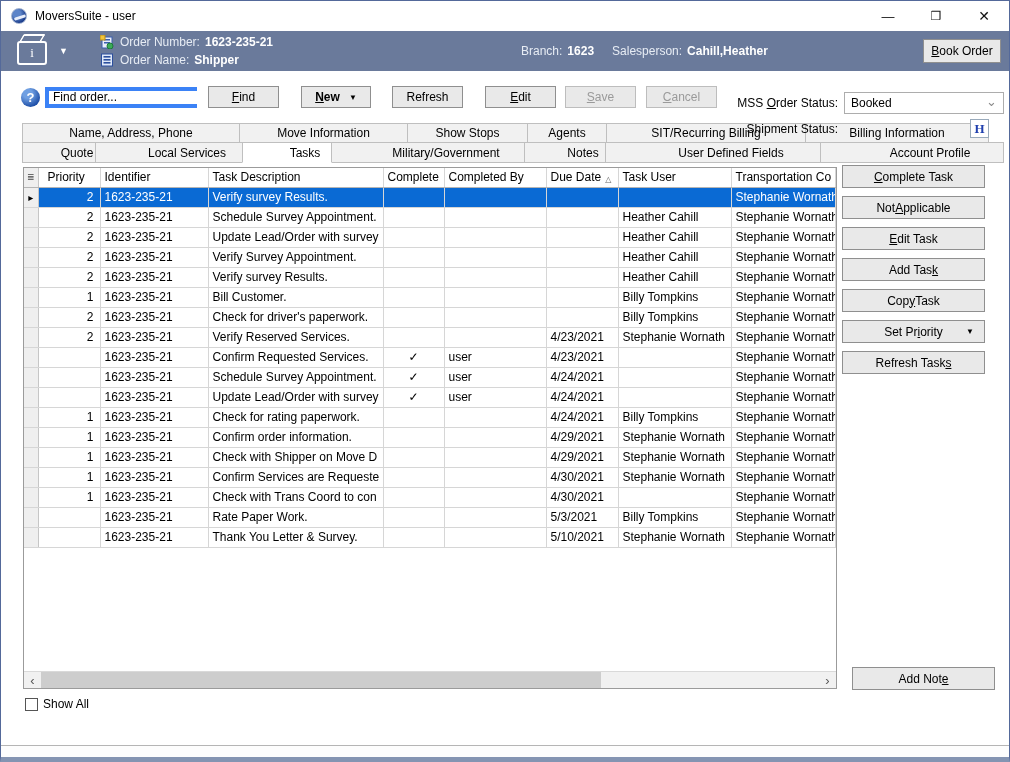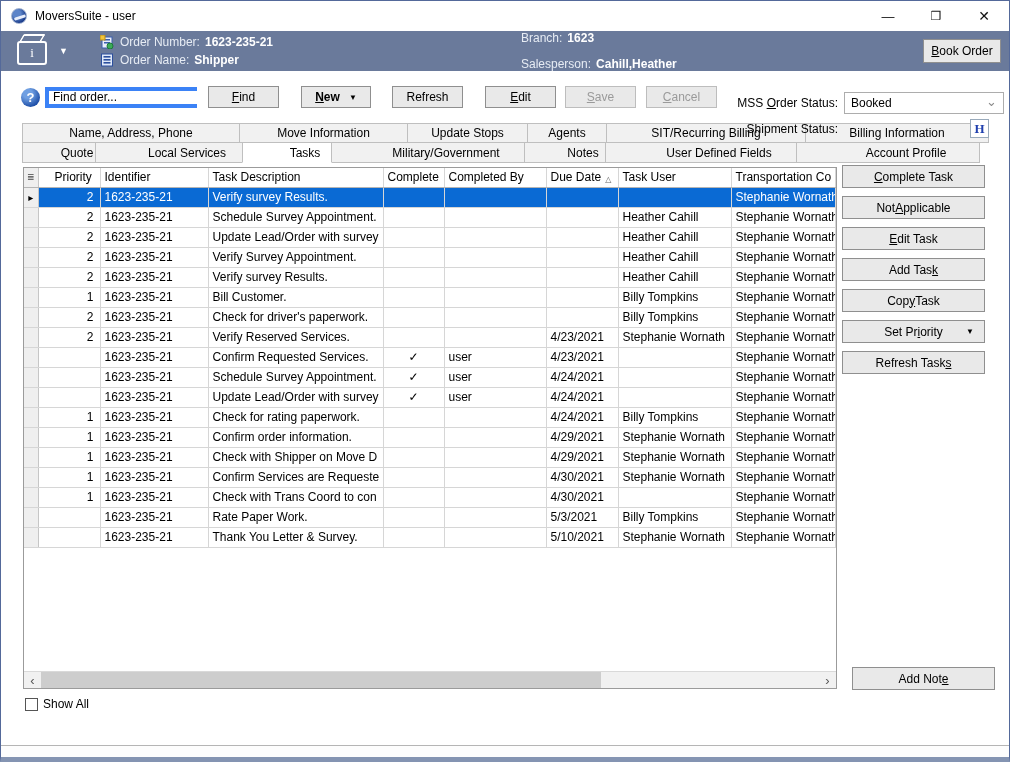--- a/index.html
+++ b/index.html
@@ -30,21 +30,21 @@
   .band-icon { width:38px; height:28px; margin-left:16px; position:relative; }
   .band-box { width:30px; height:24px; border:2px solid #fff; border-radius:3px; position:absolute; left:0; bottom:0;
     display:flex; align-items:center; justify-content:center; color:#fff; font-size:13px; font-family:"Liberation Serif",serif; }
   .band-lid { position:absolute; left:4px; top:-3px; width:22px; height:9px; border:2px solid #fff; border-bottom:none;
     transform:skewX(-30deg); border-radius:2px 2px 0 0; }
   .band-caret { color:#fff; font-size:9px; margin-left:4px; margin-right:14px; }
   .band-rows { display:flex; flex-direction:column; gap:2px; margin-left:18px; }
   .band-row { display:flex; align-items:center; height:16px; }
   .mini-ico { width:14px; height:14px; margin-right:6px; flex:0 0 auto; }
   .band-label { margin-right:5px; }
-  .band-col2 { display:flex; flex-direction:column; gap:10px; margin-left:120px; position:absolute; left:400px; }
+  .band-col2 { display:flex; flex-direction:row; gap:18px; margin-left:120px; position:absolute; left:400px; }
   .book-order { position:absolute; right:8px; top:8px; height:24px; width:78px; }
   
   .btn { background:#e9e9e9; border:1px solid #8f8f8f; font-size:12px; color:#000;
     display:flex; align-items:center; justify-content:center; font-family:"Liberation Sans",sans-serif; cursor:default; }
   .btn.disabled { color:#9a9a9a; border-color:#bdbdbd; background:#e9e9e9; }
   
   .toolbar { height: 52px; background:#fff; display:flex; align-items:center; flex:0 0 auto; position:relative; }
   .help-ico { width:19px; height:19px; border-radius:50%; margin-left:20px;
     background: radial-gradient(circle at 35% 30%, #6f9fe2 0 25%, #1c4da6 75%);
     color:#fff; font-weight:bold; font-size:13px; display:flex; align-items:center; justify-content:center; }
@@ -60,32 +60,32 @@
   .h-btn { width:19px; height:19px; background:#fff; border:1px solid #9ab; color:#1f3fae;
     font-family:"Liberation Serif", serif; font-weight:bold; font-size:13px; display:flex; align-items:center; justify-content:center; }
   
   .tabs { flex:0 0 auto; padding-left:22px; background:#fff; }
   .tabrow { display:flex; height:20px; }
   .tab { background:#f1f1f1; border:1px solid #bfbfbf; margin-left:-1px; display:flex; align-items:center; justify-content:center;
     white-space:nowrap; overflow:hidden; }
   .tabrow + .tabrow .tab { margin-top:-1px;padding-left:36px; }
   .tab.active { background:#fff; border-bottom:1px solid #fff; position:relative; z-index:2; }
   .r1a{width:218px}.r1b{width:169px}.r1c{width:121px}.r1d{width:80px}.r1e{width:200px}.r1f{width:184px}
-  .r2a{width:74px}.r2b{width:148px}.r2c{width:90px}.r2d{width:194px}.r2e{width:82px}.r2f{width:192px}.r2g{width:184px}
+  .r2a{width:74px}.r2b{width:148px}.r2c{width:90px}.r2d{width:194px}.r2e{width:82px}.r2f{width:216px}.r2g{width:184px}
   
   .content { flex:1; position:relative; background:#fff; }
   .grid { position:absolute; left:22px; top:4px; width:814px; height:522px; border:1px solid #9b9b9b;
     display:flex; flex-direction:column; overflow:hidden; background:#fff; }
   table { border-collapse:collapse; table-layout:fixed; width:100%; flex:0 0 auto; }
   th, td { border-right:1px solid #d6d6d6; border-bottom:1px solid #d6d6d6; padding:2px 4px;
     white-space:nowrap; overflow:hidden; font-weight:normal; text-align:left; font-size:12px; height:20px; }
   thead th { border-bottom:1px solid #b5b5b5; height:19px; }
   .col-sel{width:14px; background:#efefef; border-right:1px solid #c6c6c6; padding:0; text-align:center; color:#444; font-size:9px;}
   .col-priority{width:62px; text-align:right; padding-right:6px;}
-  th.col-priority{text-align:left; padding-left:16px;}
+  th.col-priority{text-align:left; padding-left:9px;}
   .col-identifier{width:108px}
   .col-description{width:175px}
   .col-complete{width:61px; text-align:center;}
   th.col-complete{text-align:left;}
   .col-completed_by{width:102px}
   .col-due_date{width:72px}
   .col-task_user{width:113px}
   tr.selected td { background:#0a6ad4; color:#fff; }
   tr.selected td.col-sel { background:#efefef; color:#000; font-size:10px; }
   .due-th { display:flex; align-items:flex-end; justify-content:space-between; }
@@ -189,21 +189,21 @@
       <div class="h-cell">
         <div class="h-btn">H</div>
       </div>
     </div>
   </div>
 
   <div class="tabs">
     <div class="tabrow">
       <div class="tab r1a">Name, Address, Phone</div>
       <div class="tab r1b">Move Information</div>
-      <div class="tab r1c">Update Stops</div>
+      <div class="tab r1c">Show Stops</div>
       <div class="tab r1d">Agents</div>
       <div class="tab r1e">SIT/Recurring Billing</div>
       <div class="tab r1f">Billing Information</div>
     </div>
     <div class="tabrow">
       <div class="tab r2a">Quote</div>
       <div class="tab r2b">Local Services</div>
       <div class="tab r2c active">Tasks</div>
       <div class="tab r2d">Military/Government</div>
       <div class="tab r2e">Notes</div>

